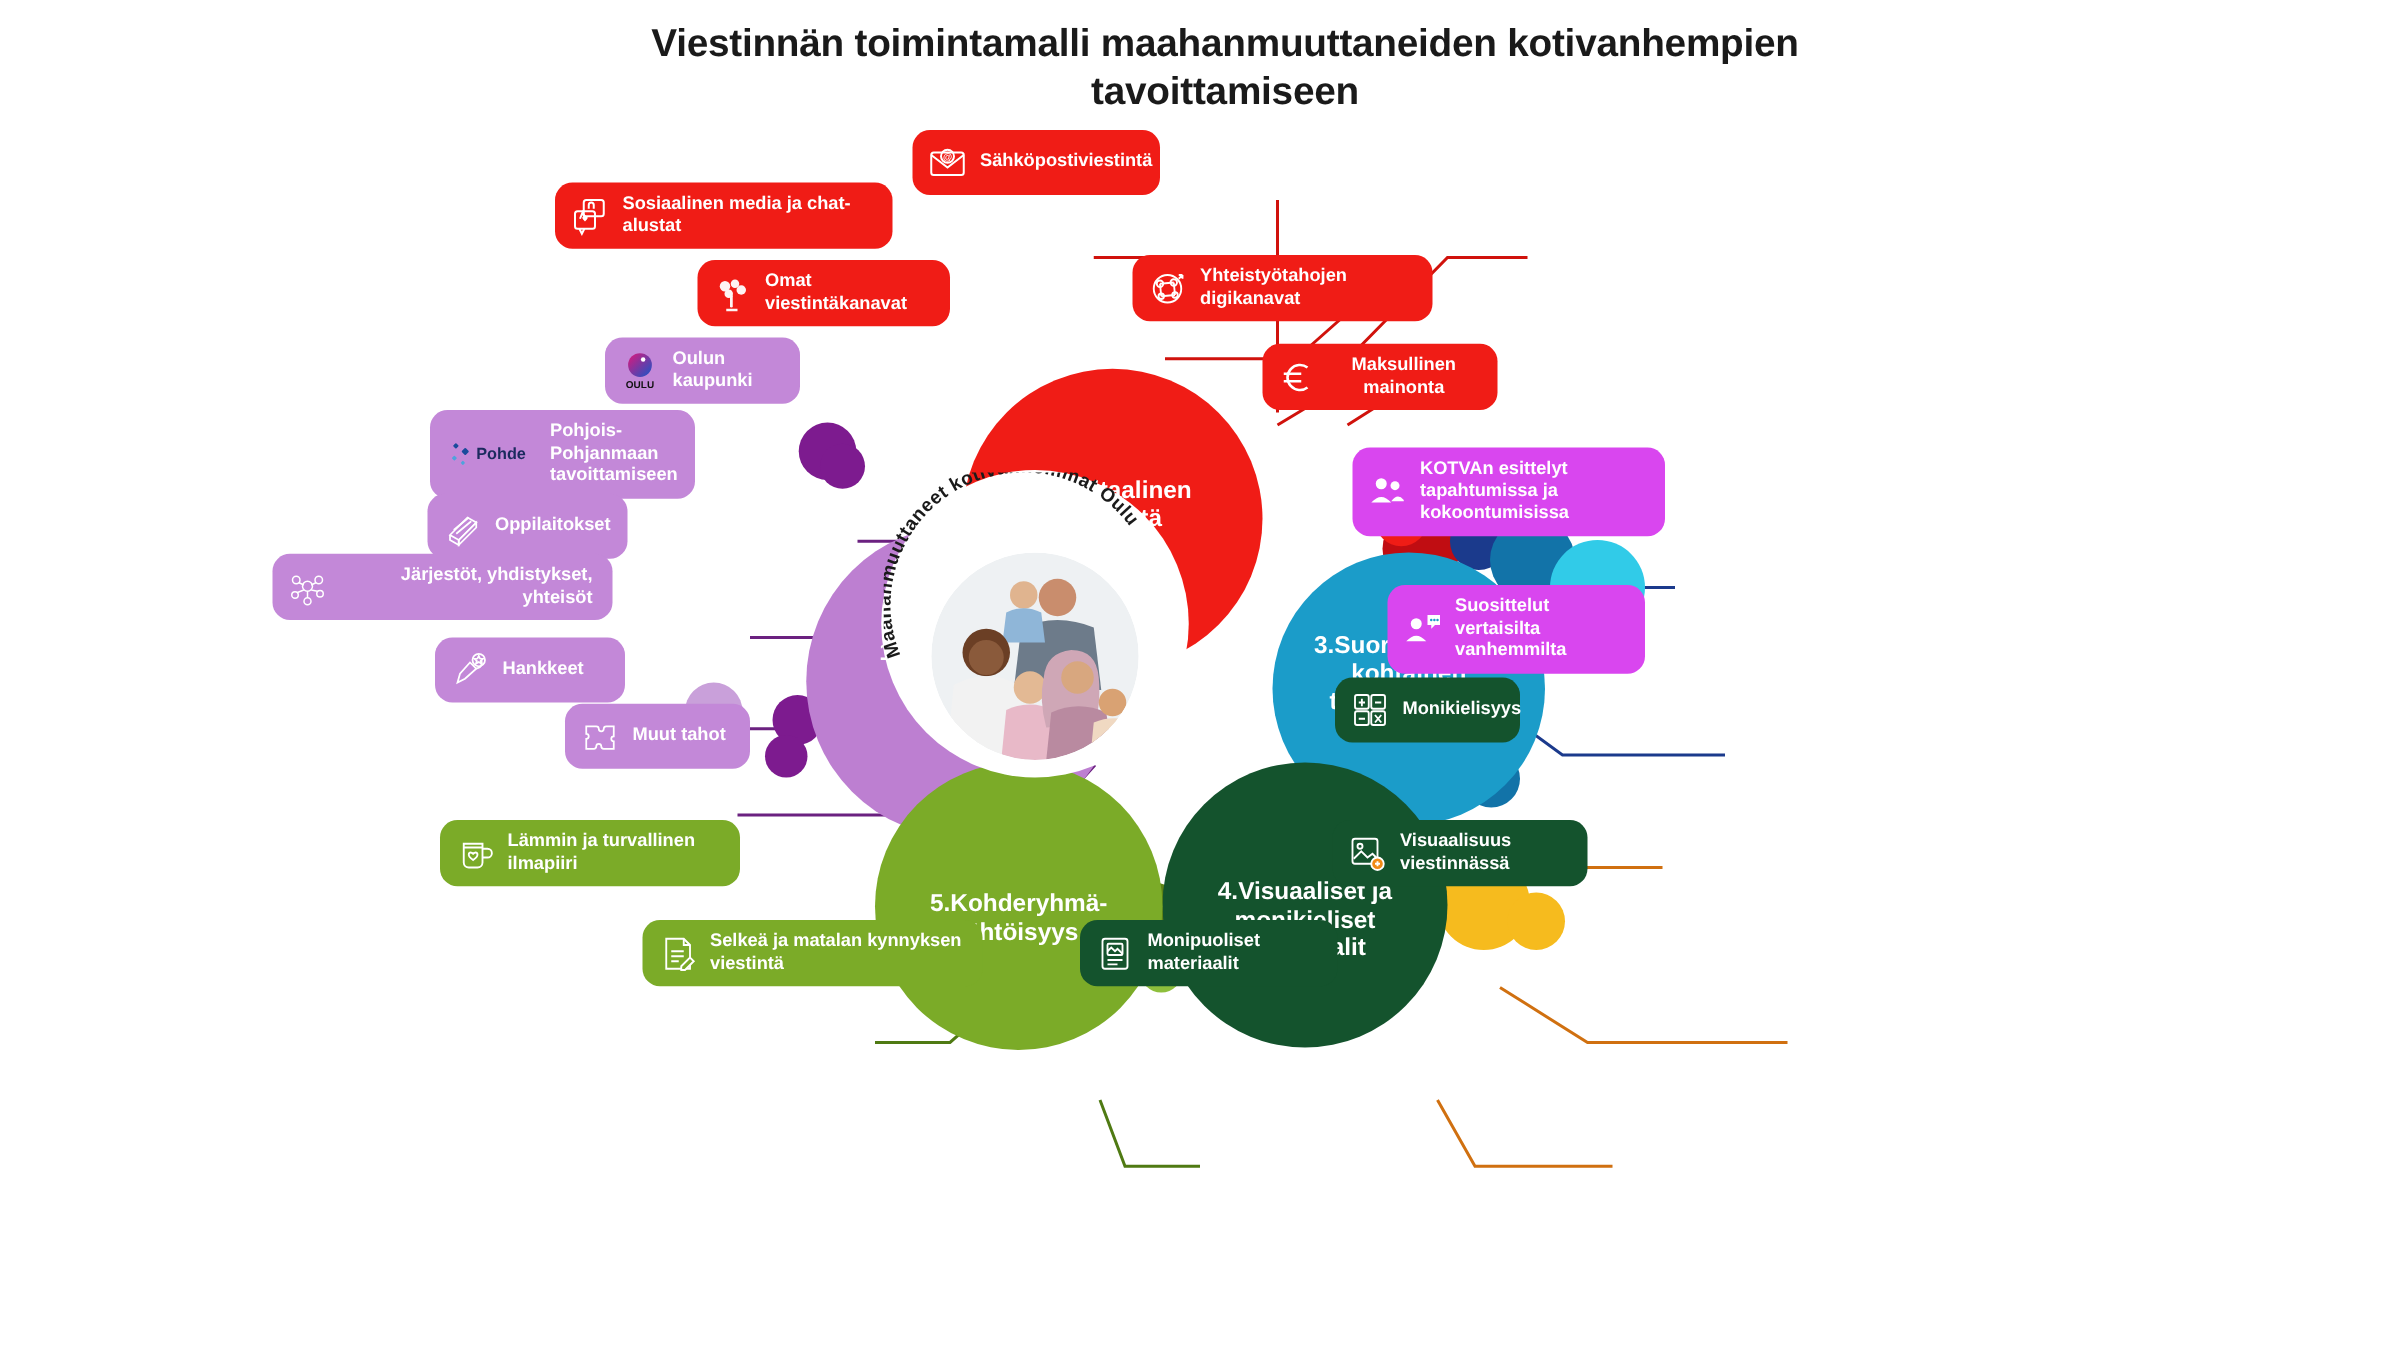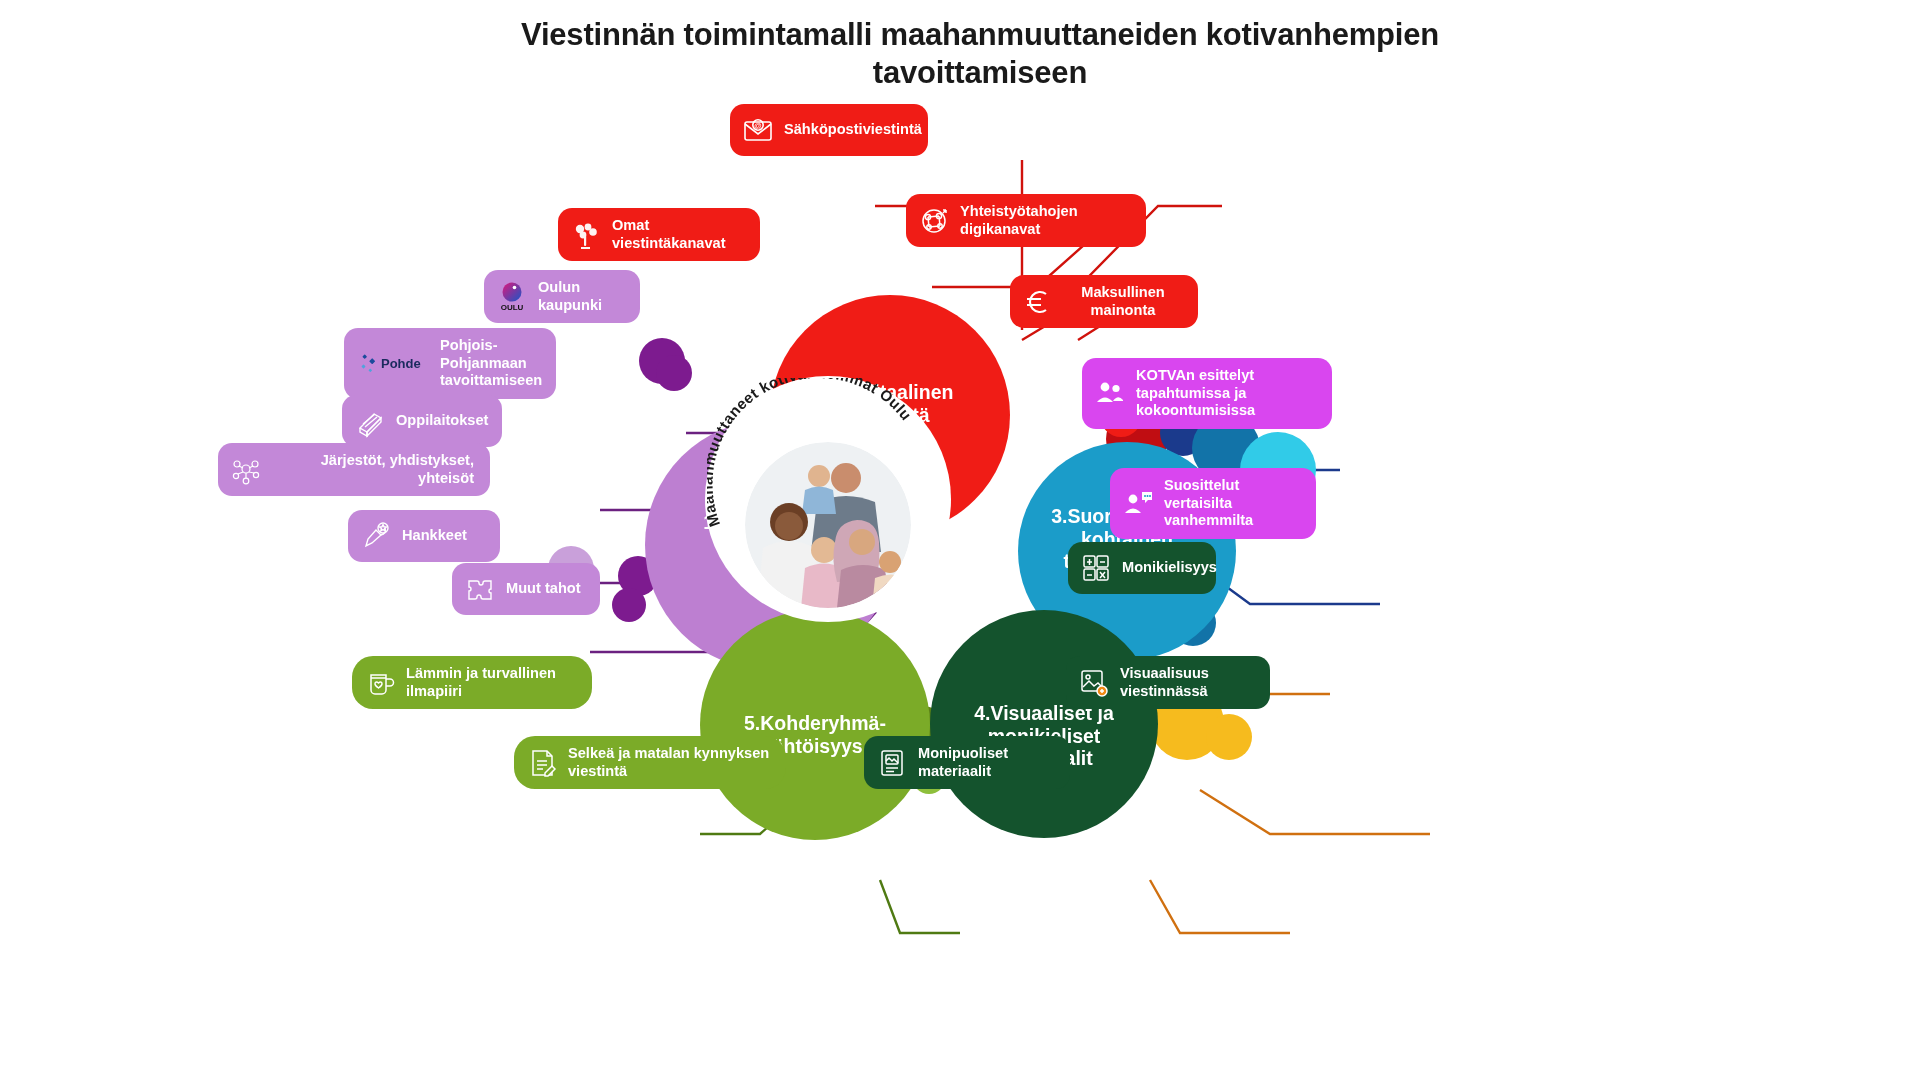--- a/index.html
+++ b/index.html
@@ -60,21 +60,21 @@
     font-size: 14.6px; line-height: 1.2;
     padding: 9px 16px 9px 11px;
     z-index: 30;
   }
   .pill .ic { flex: 0 0 auto; width: 34px; height: 34px; margin-right: 9px; display: flex; align-items: center; justify-content: center; }
   .pill .tx { flex: 1 1 auto; }
 
   .pill.red    { background: #f01c16; }
   .pill.blue   { background: #d946ef; }
   .pill.orange { background: #14532d; }
-  .pill.green  { background: #7bab28; border-radius: 21px; }
+  .pill.green  { background: #7bab28; }
 
   .pill.light-chip { background: #c388d8; }
 
   
   .ic svg { width: 100%; height: 100%; }
 
   
   #footer { position: absolute; left: 0; top: 985px; width: 1920px; height: 95px; }
 </style>
 </head>
@@ -231,39 +231,52 @@
       <svg viewBox="0 0 34 34" fill="none" stroke="#fff" stroke-width="1.6">
         <rect x="4" y="9" width="26" height="18" rx="2"></rect>
         <path d="M4 11 l13 10 l13 -10"></path>
         <circle cx="17" cy="12" r="5.2"></circle>
         <text x="17" y="15.4" font-size="7.5" fill="#fff" stroke="none" text-anchor="middle" font-family="Liberation Sans, sans-serif">@</text>
       </svg>
     </span>
     <span class="tx">Sähköpostiviestintä</span>
   </div>
 
+  <div class="pill red" style="left:444px;top:146px;width:270px;">
+    <span class="ic">
+      <svg viewBox="0 0 34 34" fill="none" stroke="#fff" stroke-width="1.6">
+        <rect x="12" y="4" width="16" height="13" rx="2"></rect>
+        <path d="M16 11 v-3 a2 2 0 0 1 4 0 v3"></path>
+        <rect x="5" y="13" width="16" height="14" rx="2"></rect>
+        <path d="M9 19 l2 -5 l2 5"></path>
+        <path d="M13 19.5 c0-2 3-2.4 0 0.6 c-3-3 0-2.6 0-0.6Z" fill="#fff"></path>
+        <path d="M8.5 27 l2 4 l2 -4"></path>
+      </svg>
+    </span>
+    <span class="tx">Sosiaalinen media ja chat-alustat</span>
+  </div>
 
   <div class="pill red" style="left:558px;top:208px;width:202px;">
     <span class="ic">
       <svg viewBox="0 0 34 34">
         <g fill="#fff" opacity="0.95">
           <circle cx="11" cy="11" r="4.2"></circle>
             <circle cx="19" cy="9" r="3.4"></circle>
           <circle cx="24" cy="14" r="3.8"></circle>
             <circle cx="14" cy="17" r="3.4"></circle>
           <rect x="15" y="18" width="2.2" height="10" rx="1"></rect>
           <path d="M12 29 h9 v2 h-9Z"></path>
         </g>
       </svg>
     </span>
     <span class="tx">Omat viestintäkanavat</span>
   </div>
 
 
-  <div class="pill red" style="left:906px;top:194px;width:240px;">
+  <div class="pill red" style="left:906px;top:204px;width:240px;">
     <span class="ic">
       <svg viewBox="0 0 34 34" fill="none" stroke="#fff" stroke-width="1.5">
         <circle cx="17" cy="17" r="11"></circle>
         <circle cx="11" cy="13" r="2.6"></circle>
           <circle cx="22" cy="12" r="2.6"></circle>
         <circle cx="12" cy="23" r="2.2"></circle>
           <circle cx="23" cy="22" r="2.2"></circle>
         <path d="M11 13 L22 12 M12 23 L23 22 M11 13 L12 23 M22 12 L23 22"></path>
         <path d="M26 9 l3 -3 M29 6 l-3 0 M29 6 l0 3"></path>
       </svg>

